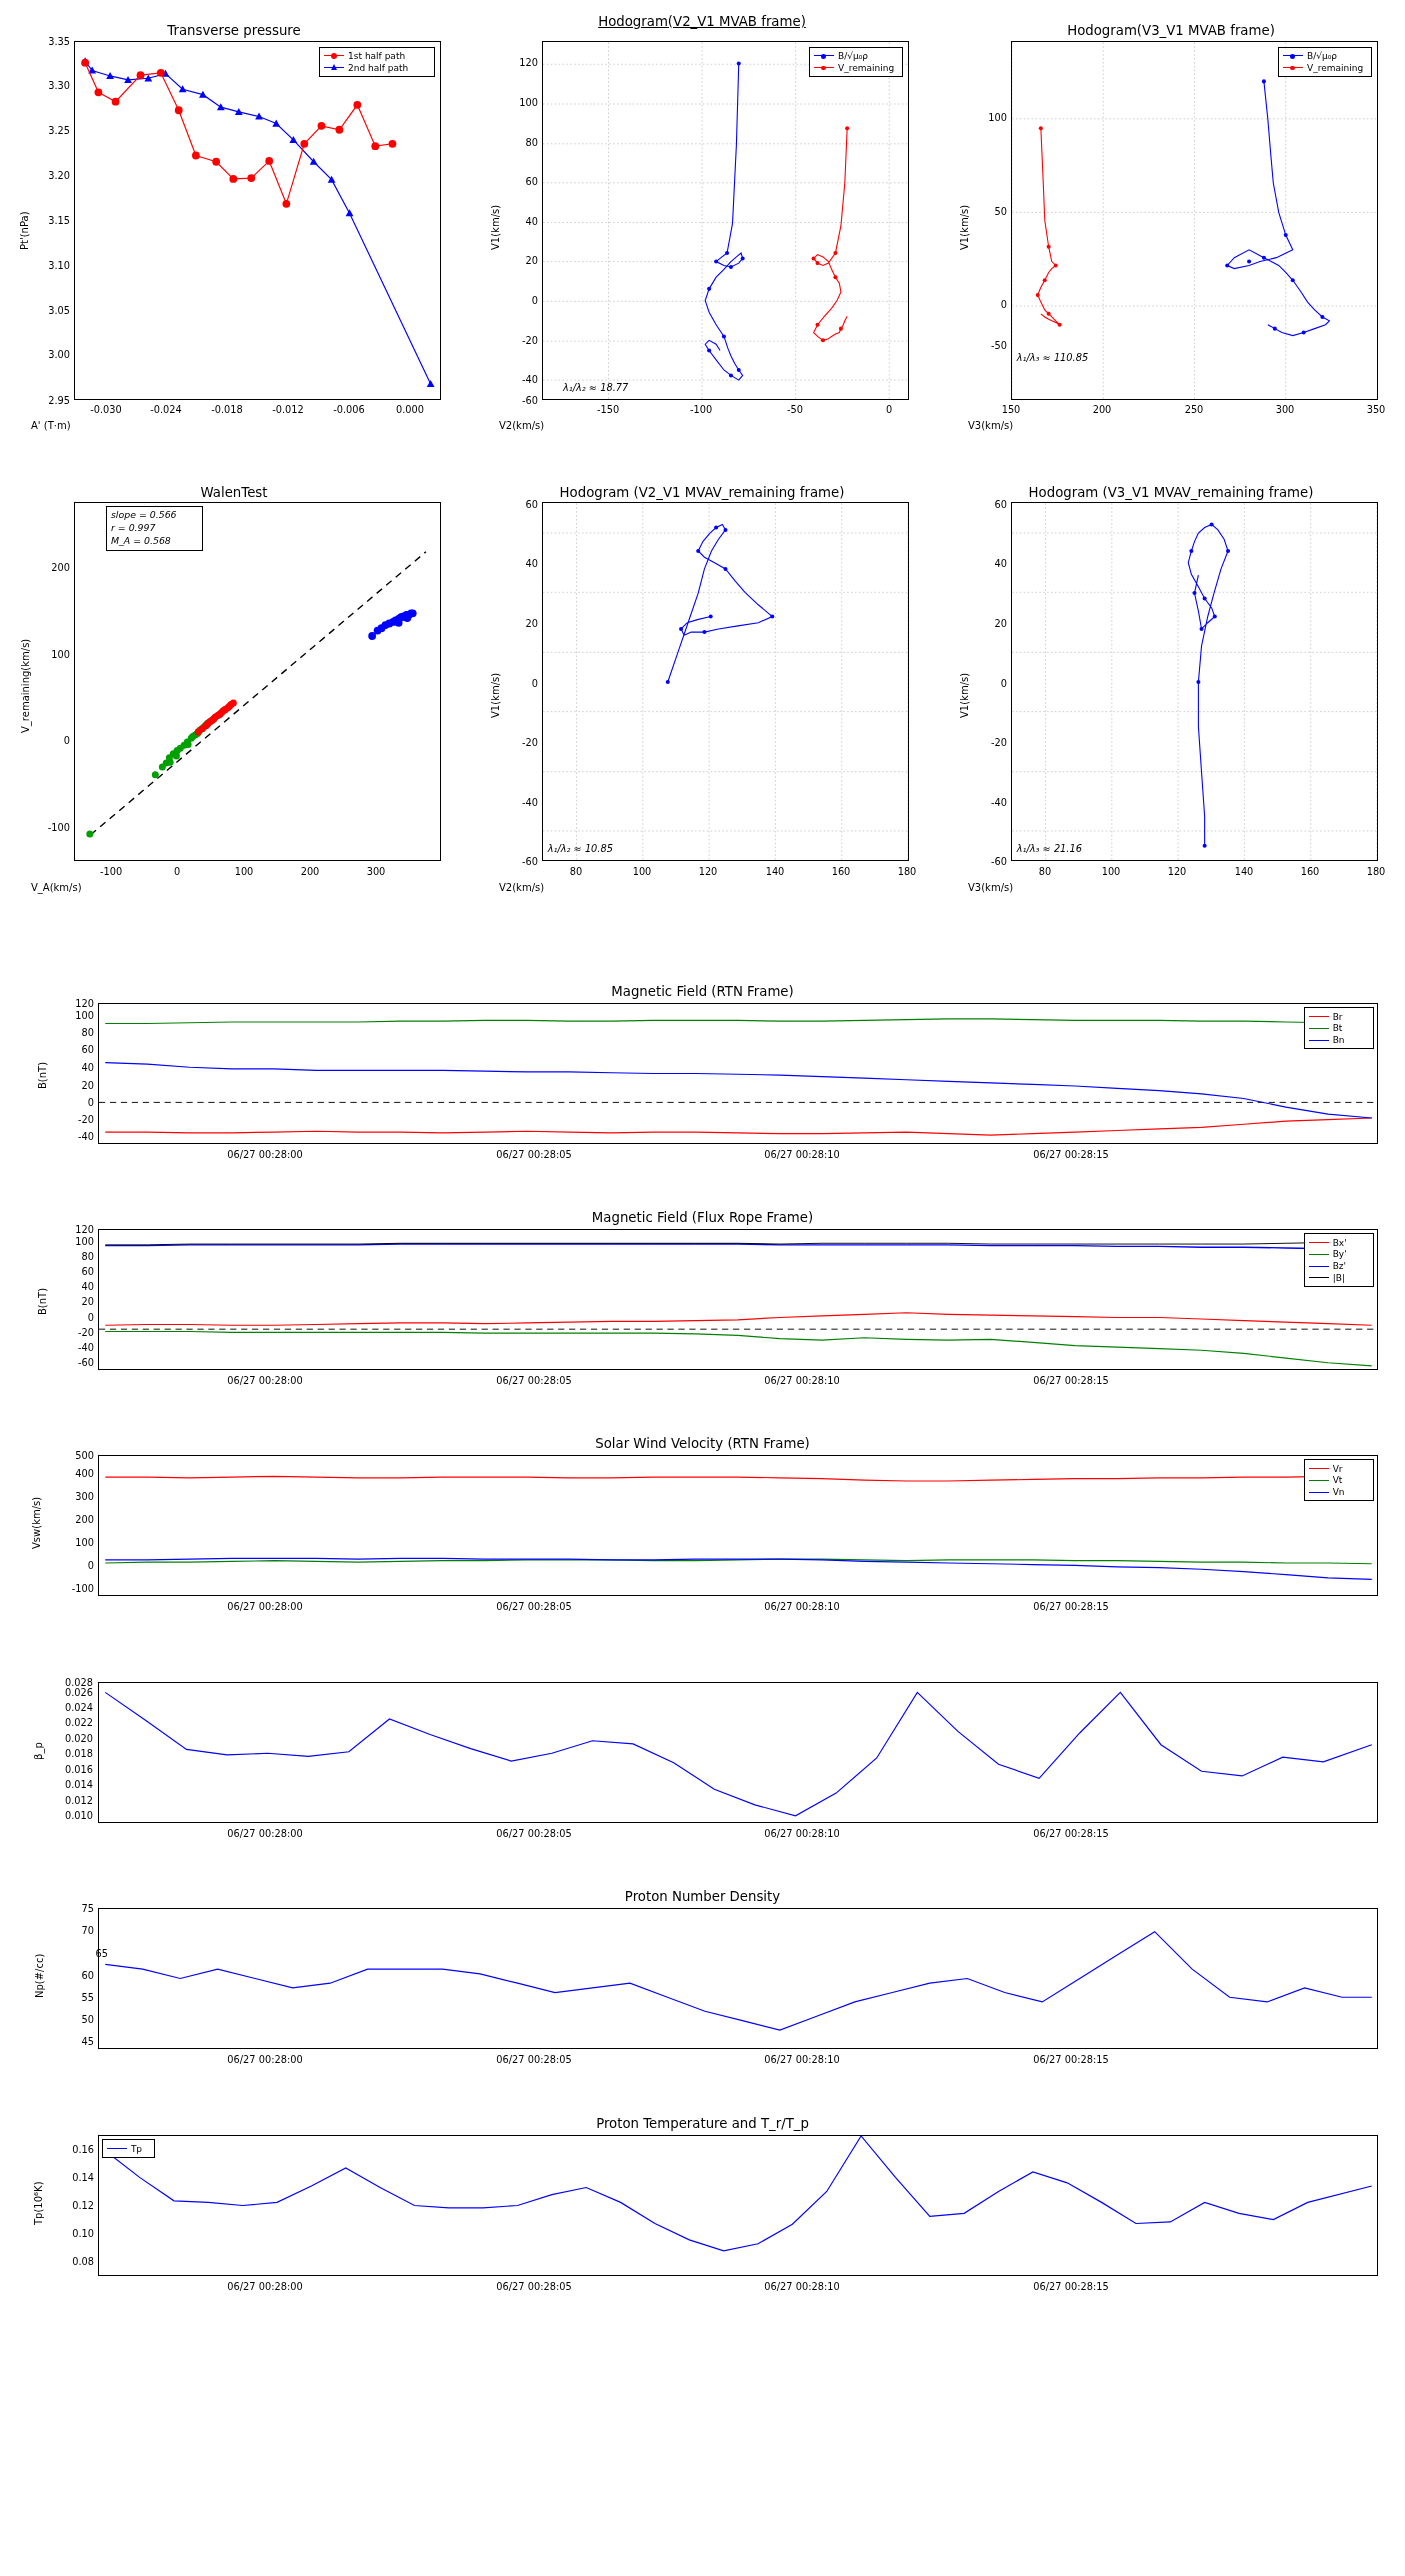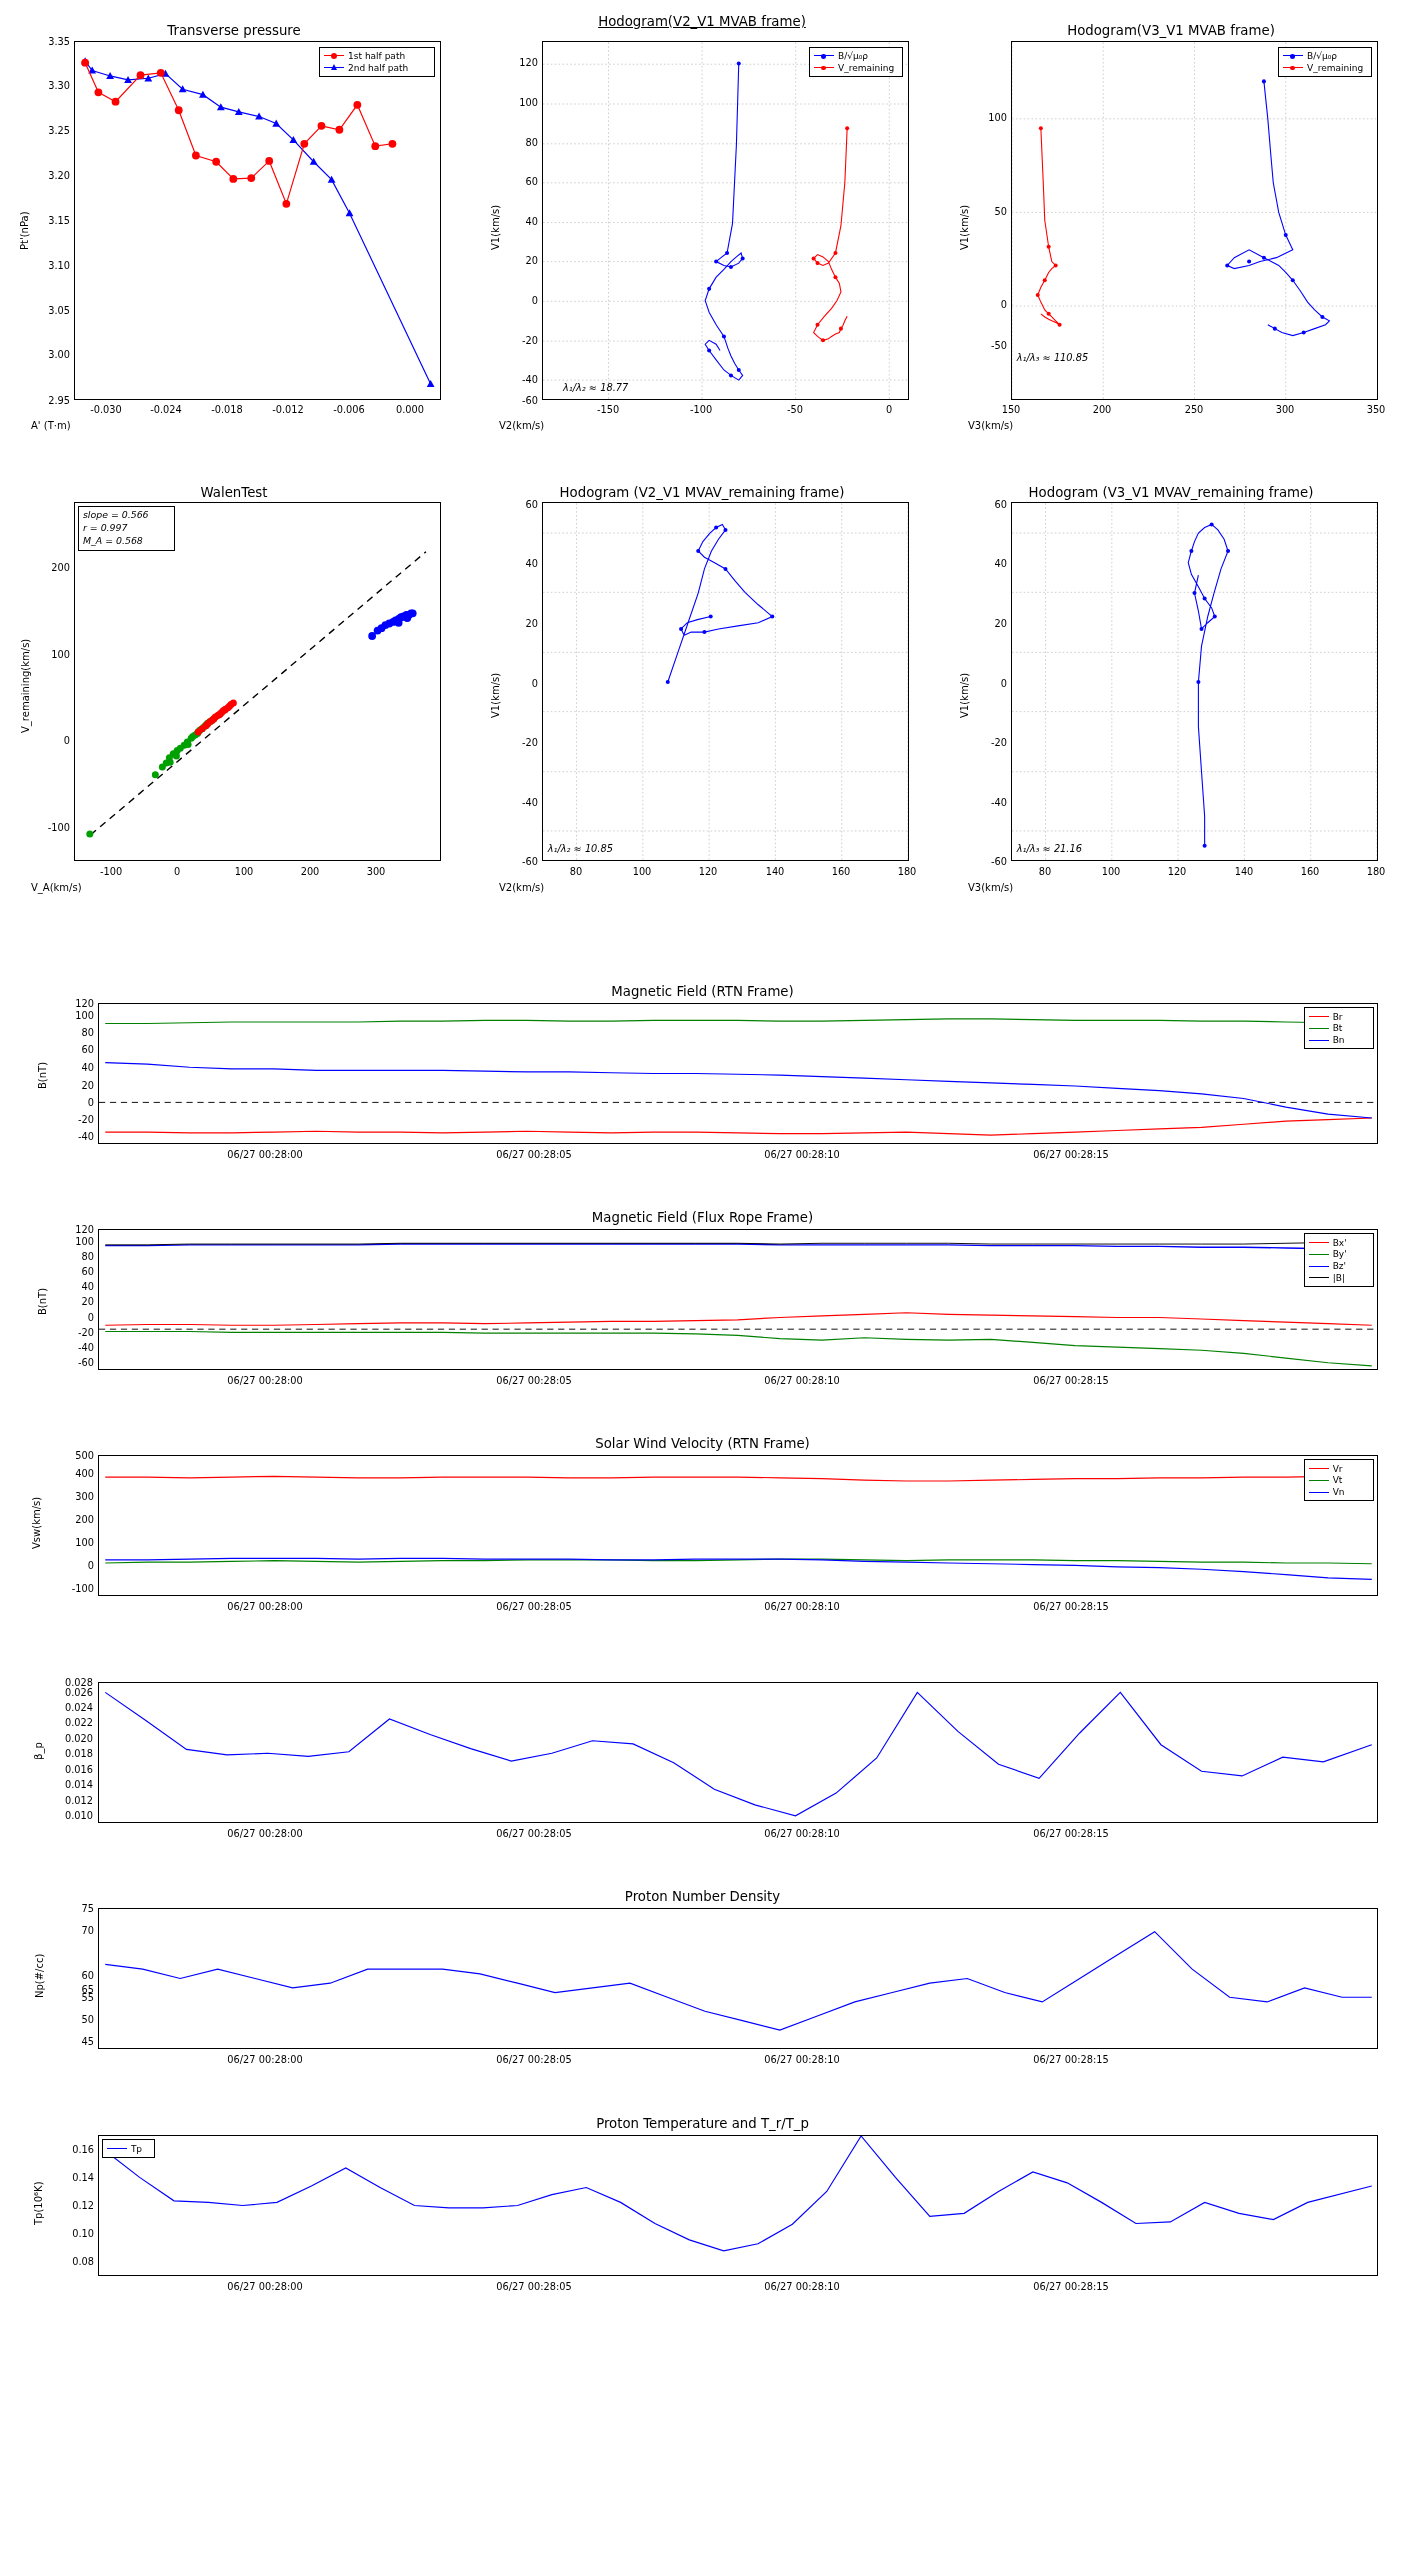--- a/index.html
+++ b/index.html
@@ -12,21 +12,21 @@
   .tick-x{position:absolute;font-size:9.8px;color:#000;transform:translateX(-50%);white-space:nowrap;}
   .tick-y{position:absolute;font-size:9.8px;color:#000;transform:translateY(-50%);text-align:right;white-space:nowrap;}
   .xlabel{position:absolute;width:100%;text-align:left;font-size:10px;}
   .ylabel{position:absolute;font-size:10px;transform-origin:0 0;white-space:nowrap;}
   .legendbox{position:absolute;border:0.8px solid #000;background:#fff;font-size:9px;padding:2.3px 3.9px;box-sizing:border-box;}
   .legrow{display:flex;align-items:center;height:11.7px;white-space:nowrap;}
   .legline{display:inline-block;width:20px;height:0;border-top:1.2px solid #000;margin-right:3.9px;position:relative;}
   .legmark{position:absolute;left:7px;top:-3.1px;width:6.2px;height:6.2px;border-radius:50%;}
   .legmark.tri{border-radius:0;width:0;height:0;border-left:3.1px solid transparent;border-right:3.1px solid transparent;border-bottom:6.2px solid #0000ff;background:none;top:-3.9px;}
   .annot{position:absolute;font-size:9.8px;font-style:italic;}
-  .textbox{position:absolute;border:0.8px solid #000;background:#fff;font-size:9.4px;padding:2.3px 3.9px;line-height:1.35;font-style:italic;}
+  .textbox{position:absolute;border:0.8px solid #000;background:#fff;font-size:9.4px;padding:2.3px 3.9px;line-height:1.35;font-style:italic;margin-left:28px;}
 </style>
 </head>
 <body>
 
 <div class="page">
 
 <div class="panel" style="left:0px;top:0px;width:468px;height:437px;">
   <div class="title" style="top:23.4px;left:0;">Transverse pressure</div>
   <div class="axes" style="left:74px;top:41px;width:367px;height:359px;">
     <svg width="365" height="358" viewBox="0 0 468 458">
@@ -596,21 +596,21 @@
   <div class="title" style="top:3.9px;left:0;">Proton Number Density</div>
   <div class="axes" style="left:98px;top:23.4px;width:1280px;height:141px;">
     <svg width="1279" height="139" viewBox="0 0 1638 178" preserveAspectRatio="none">
       <polyline fill="none" stroke="#0000ff" stroke-width="1.5" points="8,71 56,77 104,89 152,77 200,89 248,101 296,95 344,77 392,77 440,77 488,83 536,95 584,107 632,101 680,95 728,113 776,131 824,143 872,155 920,137 968,119 1016,107 1064,95 1112,89 1160,107 1208,119 1256,89 1304,59 1352,29 1400,77 1448,113 1496,119 1544,101 1592,113 1630,113"></polyline>
     </svg>
   </div>
   <div class="tick-y" style="left:55px;top:156px;width:39px;">45</div>
   <div class="tick-y" style="left:55px;top:134px;width:39px;">50</div>
   <div class="tick-y" style="left:55px;top:112px;width:39px;">55</div>
   <div class="tick-y" style="left:55px;top:90px;width:39px;">60</div>
-  <div class="tick-y" style="left:55px;top:68px;width:39px;margin-top:36px;">65</div>
+  <div class="tick-y" style="left:69px;top:68px;width:39px;">65</div>
   <div class="tick-y" style="left:55px;top:45px;width:39px;">70</div>
   <div class="tick-y" style="left:55px;top:23.4px;width:39px;">75</div>
   <div class="tick-x" style="left:265px;top:169px;">06/27 00:28:00</div>
   <div class="tick-x" style="left:534px;top:169px;">06/27 00:28:05</div>
   <div class="tick-x" style="left:802px;top:169px;">06/27 00:28:10</div>
   <div class="tick-x" style="left:1071px;top:169px;">06/27 00:28:15</div>
   <div class="ylabel" style="left:34px;top:113px;transform:rotate(-90deg);">Np(#/cc)</div>
 </div>
 
 <div class="panel" style="left:0px;top:2112px;width:1405px;height:195px;">

